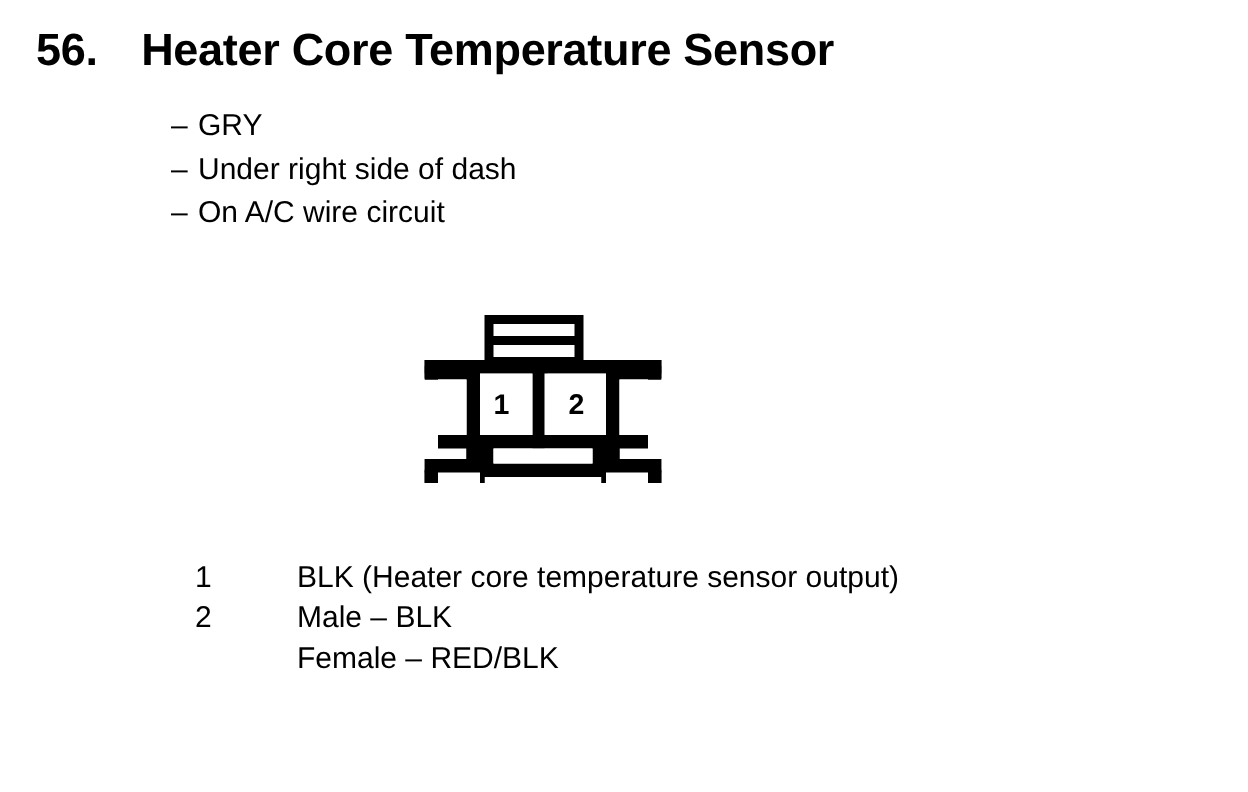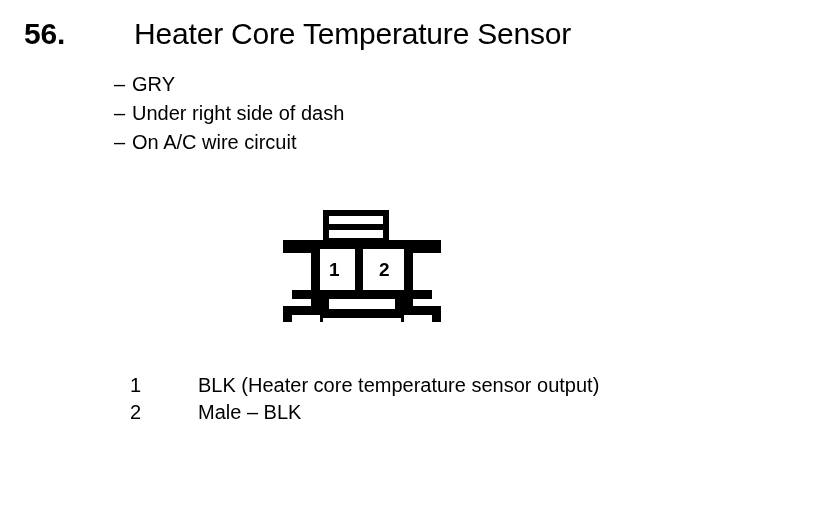--- a/index.html
+++ b/index.html
@@ -18,30 +18,29 @@
   }
 
   
   #entry-heading {
     position: absolute;
     left: 24px;
     top: 17px;
     display: flex;
     align-items: baseline;
     white-space: nowrap;
-    gap: 40px;
   }
   #entry-heading .heading-number {
     font-size: 30px;
     font-weight: bold;
     letter-spacing: -0.2px;
   }
   #entry-heading .heading-title {
     font-size: 30px;
-    font-weight: normal;
+    font-weight: bold;
     margin-left: 29px;
     letter-spacing: -0.2px;
   }
 
   
   #attribute-list {
     position: absolute;
     left: 114px;
     top: 70px;
     list-style: none;
@@ -212,19 +211,20 @@
     <span class="legend-text">BLK (Heater core temperature sensor output)</span>
   </div>
 
   <div class="legend-row">
     <span class="legend-pin">2</span>
     <span class="legend-text">Male – BLK</span>
   </div>
 
   <div class="legend-row">
     <span class="legend-pin"></span>
+    <span class="legend-text">Female – RED/BLK</span>
   </div>
 
   <div class="legend-row">
     <span class="legend-pin"></span>
   </div>
 
 </div>
 
 </body></html>

